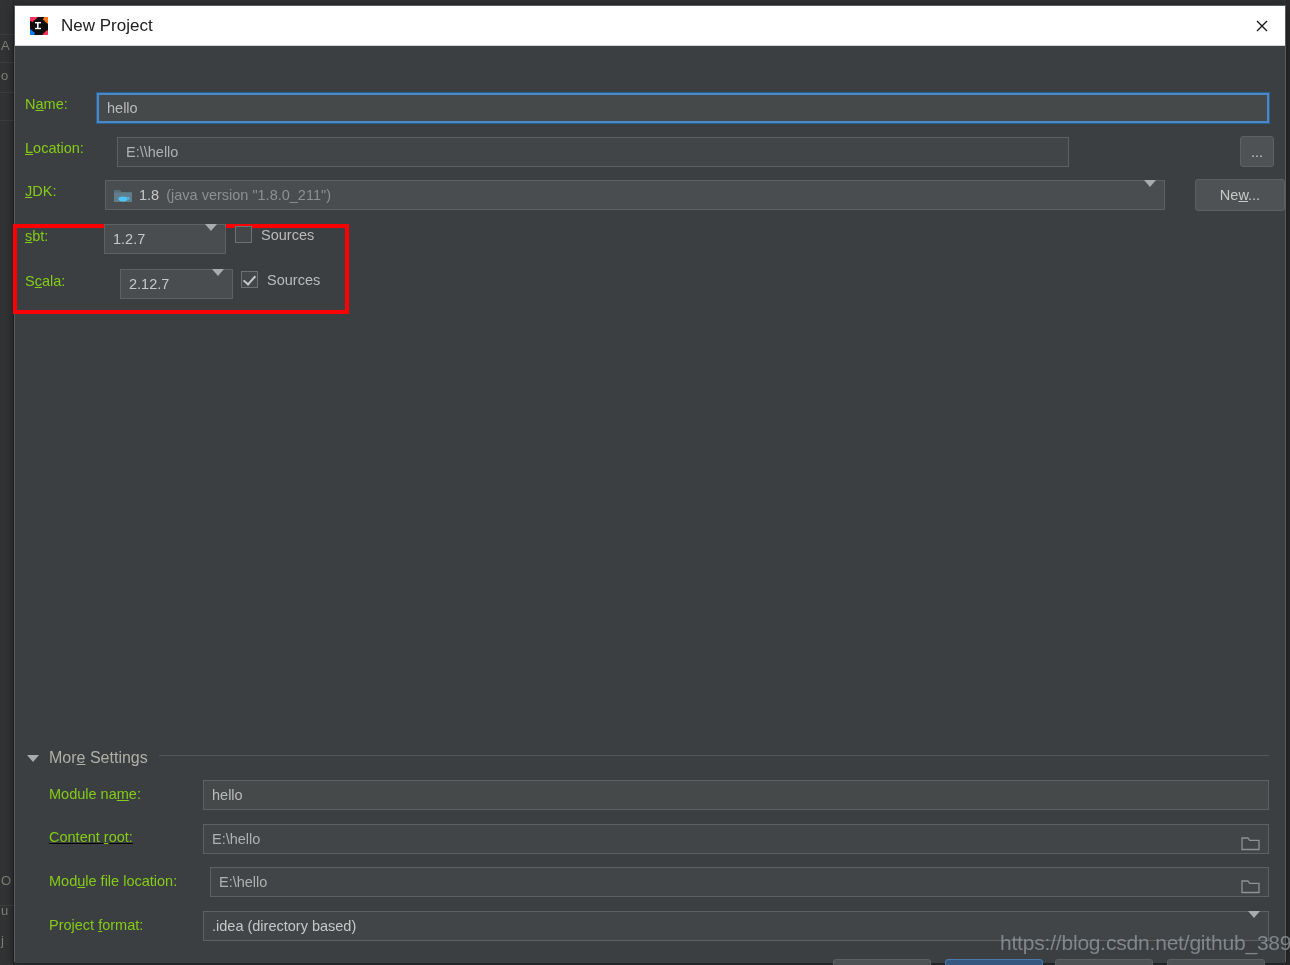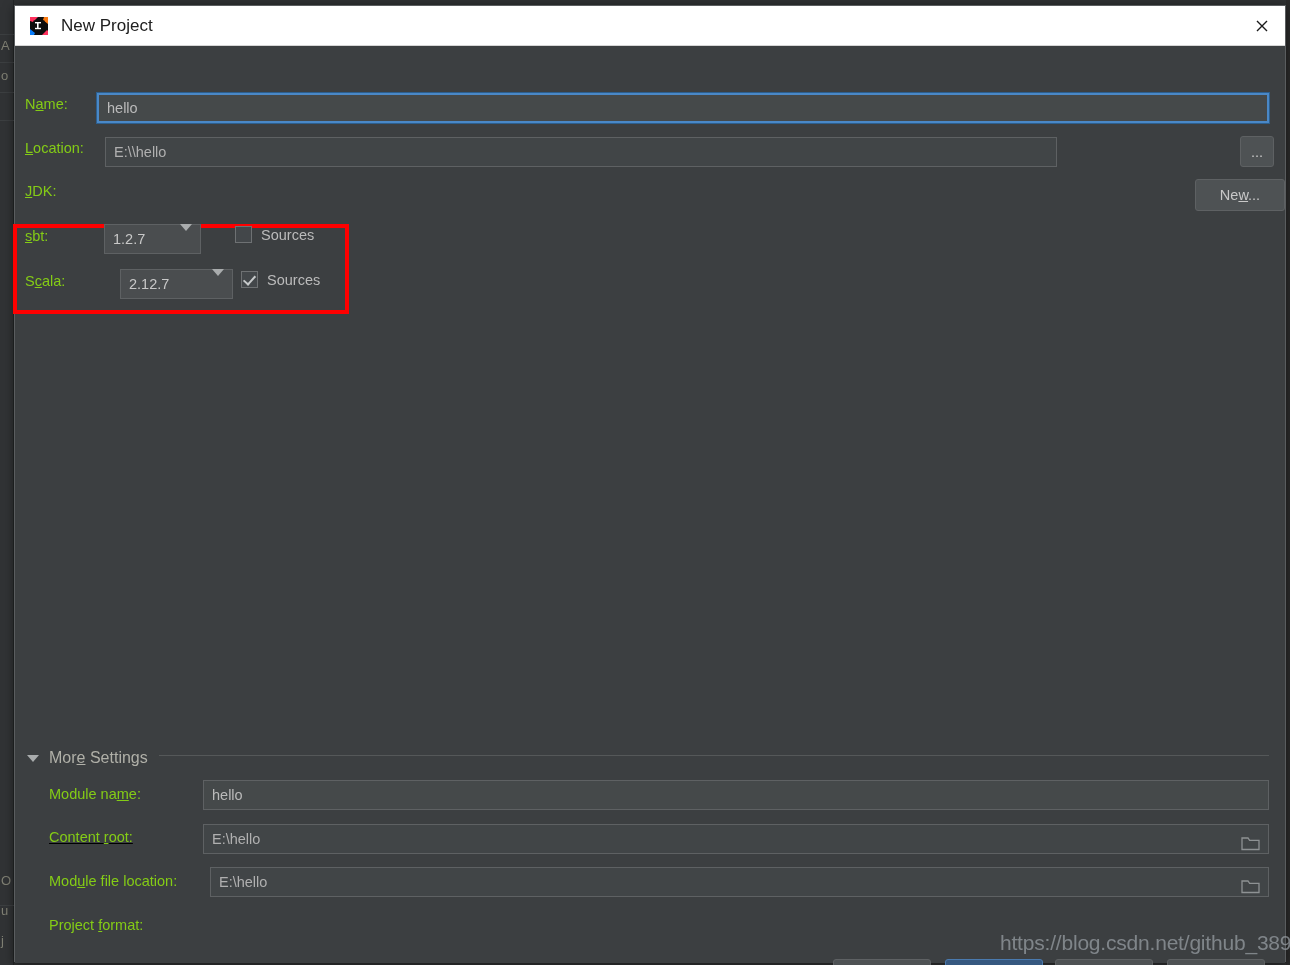--- a/index.html
+++ b/index.html
@@ -147,40 +147,53 @@
       <div class="row" style="left:10px; top:50px;">
         <span class="lbl">N<u>a</u>me:</span>
       </div>
       <div class="field focused" style="position:absolute; left:82px; top:47px; width:1172px;">
         <span>hello</span>
       </div>
 
       <div class="row" style="left:10px; top:94px;">
         <span class="lbl"><u>L</u>ocation:</span>
       </div>
-      <div class="field readonly" style="position:absolute; left:90px; top:91px; width:952px;">
+      <div class="field readonly" style="position:absolute; left:102px; top:91px; width:952px;">
         <span>E:\\hello</span>
       </div>
       <div class="btn" style="position:absolute; left:1225px; top:90px; width:34px; height:31px;">
         <span>...</span>
       </div>
 
       <div class="row" style="left:10px; top:137px;">
         <span class="lbl"><u>J</u>DK:</span>
       </div>
+      <div class="combo" style="position:absolute; left:90px; top:134px; width:1060px;">
+        <span class="jdk-icon">
+          <svg width="18" height="15" viewBox="0 0 18 15">
+            <path d="M0 2 L6 2 L7.5 4 L18 4 L18 14 L0 14 Z" fill="#546e7a"></path>
+            <path d="M0 4.5 L18 4.5 L18 14 L0 14 Z" fill="#607d8b"></path>
+            <ellipse cx="9" cy="11" rx="4.6" ry="2.4" fill="#4fc3f7"></ellipse>
+            <path d="M13.5 9.6 Q16 10 14.6 11.6" stroke="#4fc3f7" stroke-width="1.1" fill="none"></path>
+          </svg>
+        </span>
+        <span style="color:#c8c8c8;">1.8</span>
+        <span style="color:#8d9091; margin-left:7px;">(java version "1.8.0_211")</span>
+        <span class="arrow"><i class="arrow-tri"></i></span>
+      </div>
       <div class="btn" style="position:absolute; left:1180px; top:133px; width:90px; height:32px;">
         <span>Ne<u>w</u>...</span>
       </div>
 
       <div class="redbox" style="left:-2px; top:178px; width:336px; height:90px;"></div>
 
       <div class="row" style="left:10px; top:182px;justify-content:flex-end;">
         <span class="lbl"><u>s</u>bt:</span>
       </div>
-      <div class="combo" style="position:absolute; left:89px; top:178px; width:97px;">
+      <div class="combo" style="position:absolute; left:89px; top:178px; width:122px;">
         <span>1.2.7</span>
         <span class="arrow"><i class="arrow-tri"></i></span>
       </div>
       <div class="row" style="left:220px; top:180px;">
         <span class="chk"></span>
         <span class="chk-label">Sources</span>
       </div>
 
       <div class="row" style="left:10px; top:227px;">
         <span class="lbl">S<u>c</u>ala:</span>
@@ -227,20 +240,24 @@
         <span class="folder-icon">
           <svg width="19" height="15" viewBox="0 0 19 15">
             <path d="M1 2 L7 2 L8.6 4.3 L18 4.3 L18 13.5 L1 13.5 Z" fill="none" stroke="#8e9294" stroke-width="1.3"></path>
           </svg>
         </span>
       </div>
 
       <div class="row" style="left:34px; top:871px;">
         <span class="lbl">Project <u>f</u>ormat:</span>
       </div>
+      <div class="combo" style="position:absolute; left:188px; top:865px; width:1066px; background:#414547;">
+        <span>.idea (directory based)</span>
+        <span class="arrow"><i class="arrow-tri"></i></span>
+      </div>
 
       <div class="btn" style="position:absolute; left:818px; top:913px; width:98px;">
         
       </div>
       <div class="btn primary" style="position:absolute; left:930px; top:913px; width:98px;">
         
       </div>
       <div class="btn" style="position:absolute; left:1040px; top:913px; width:98px;">
         
       </div>

